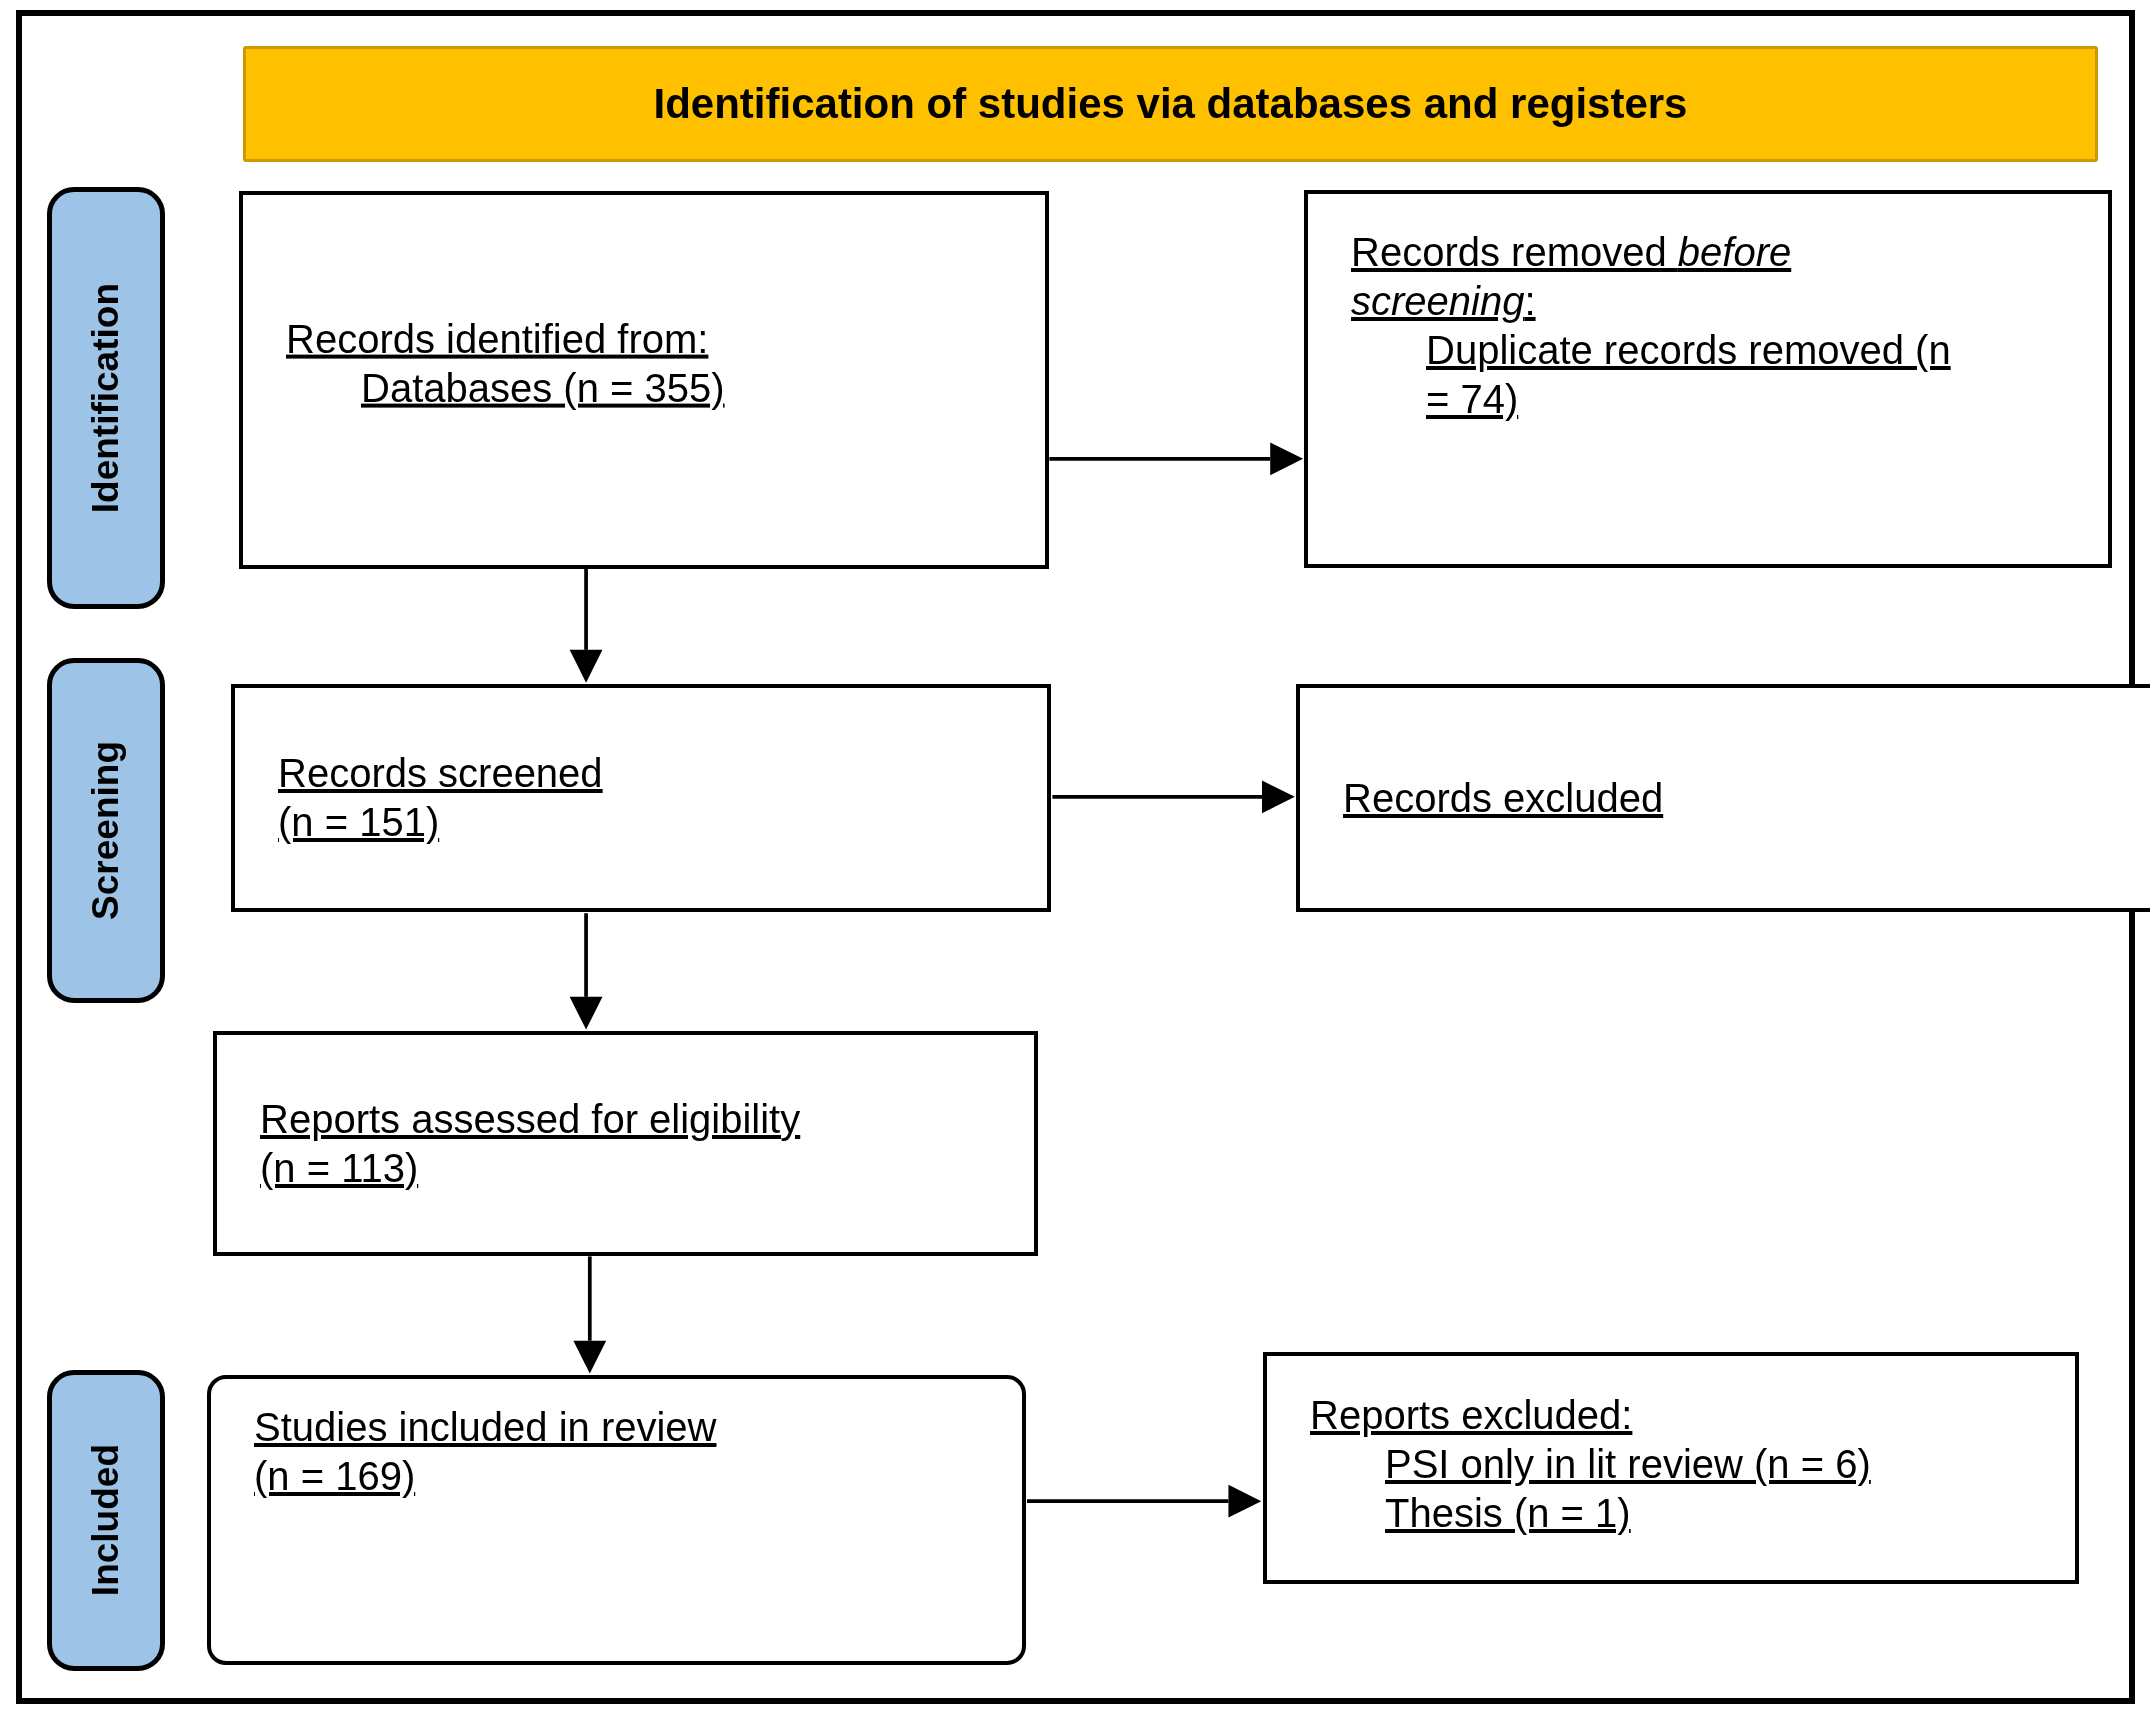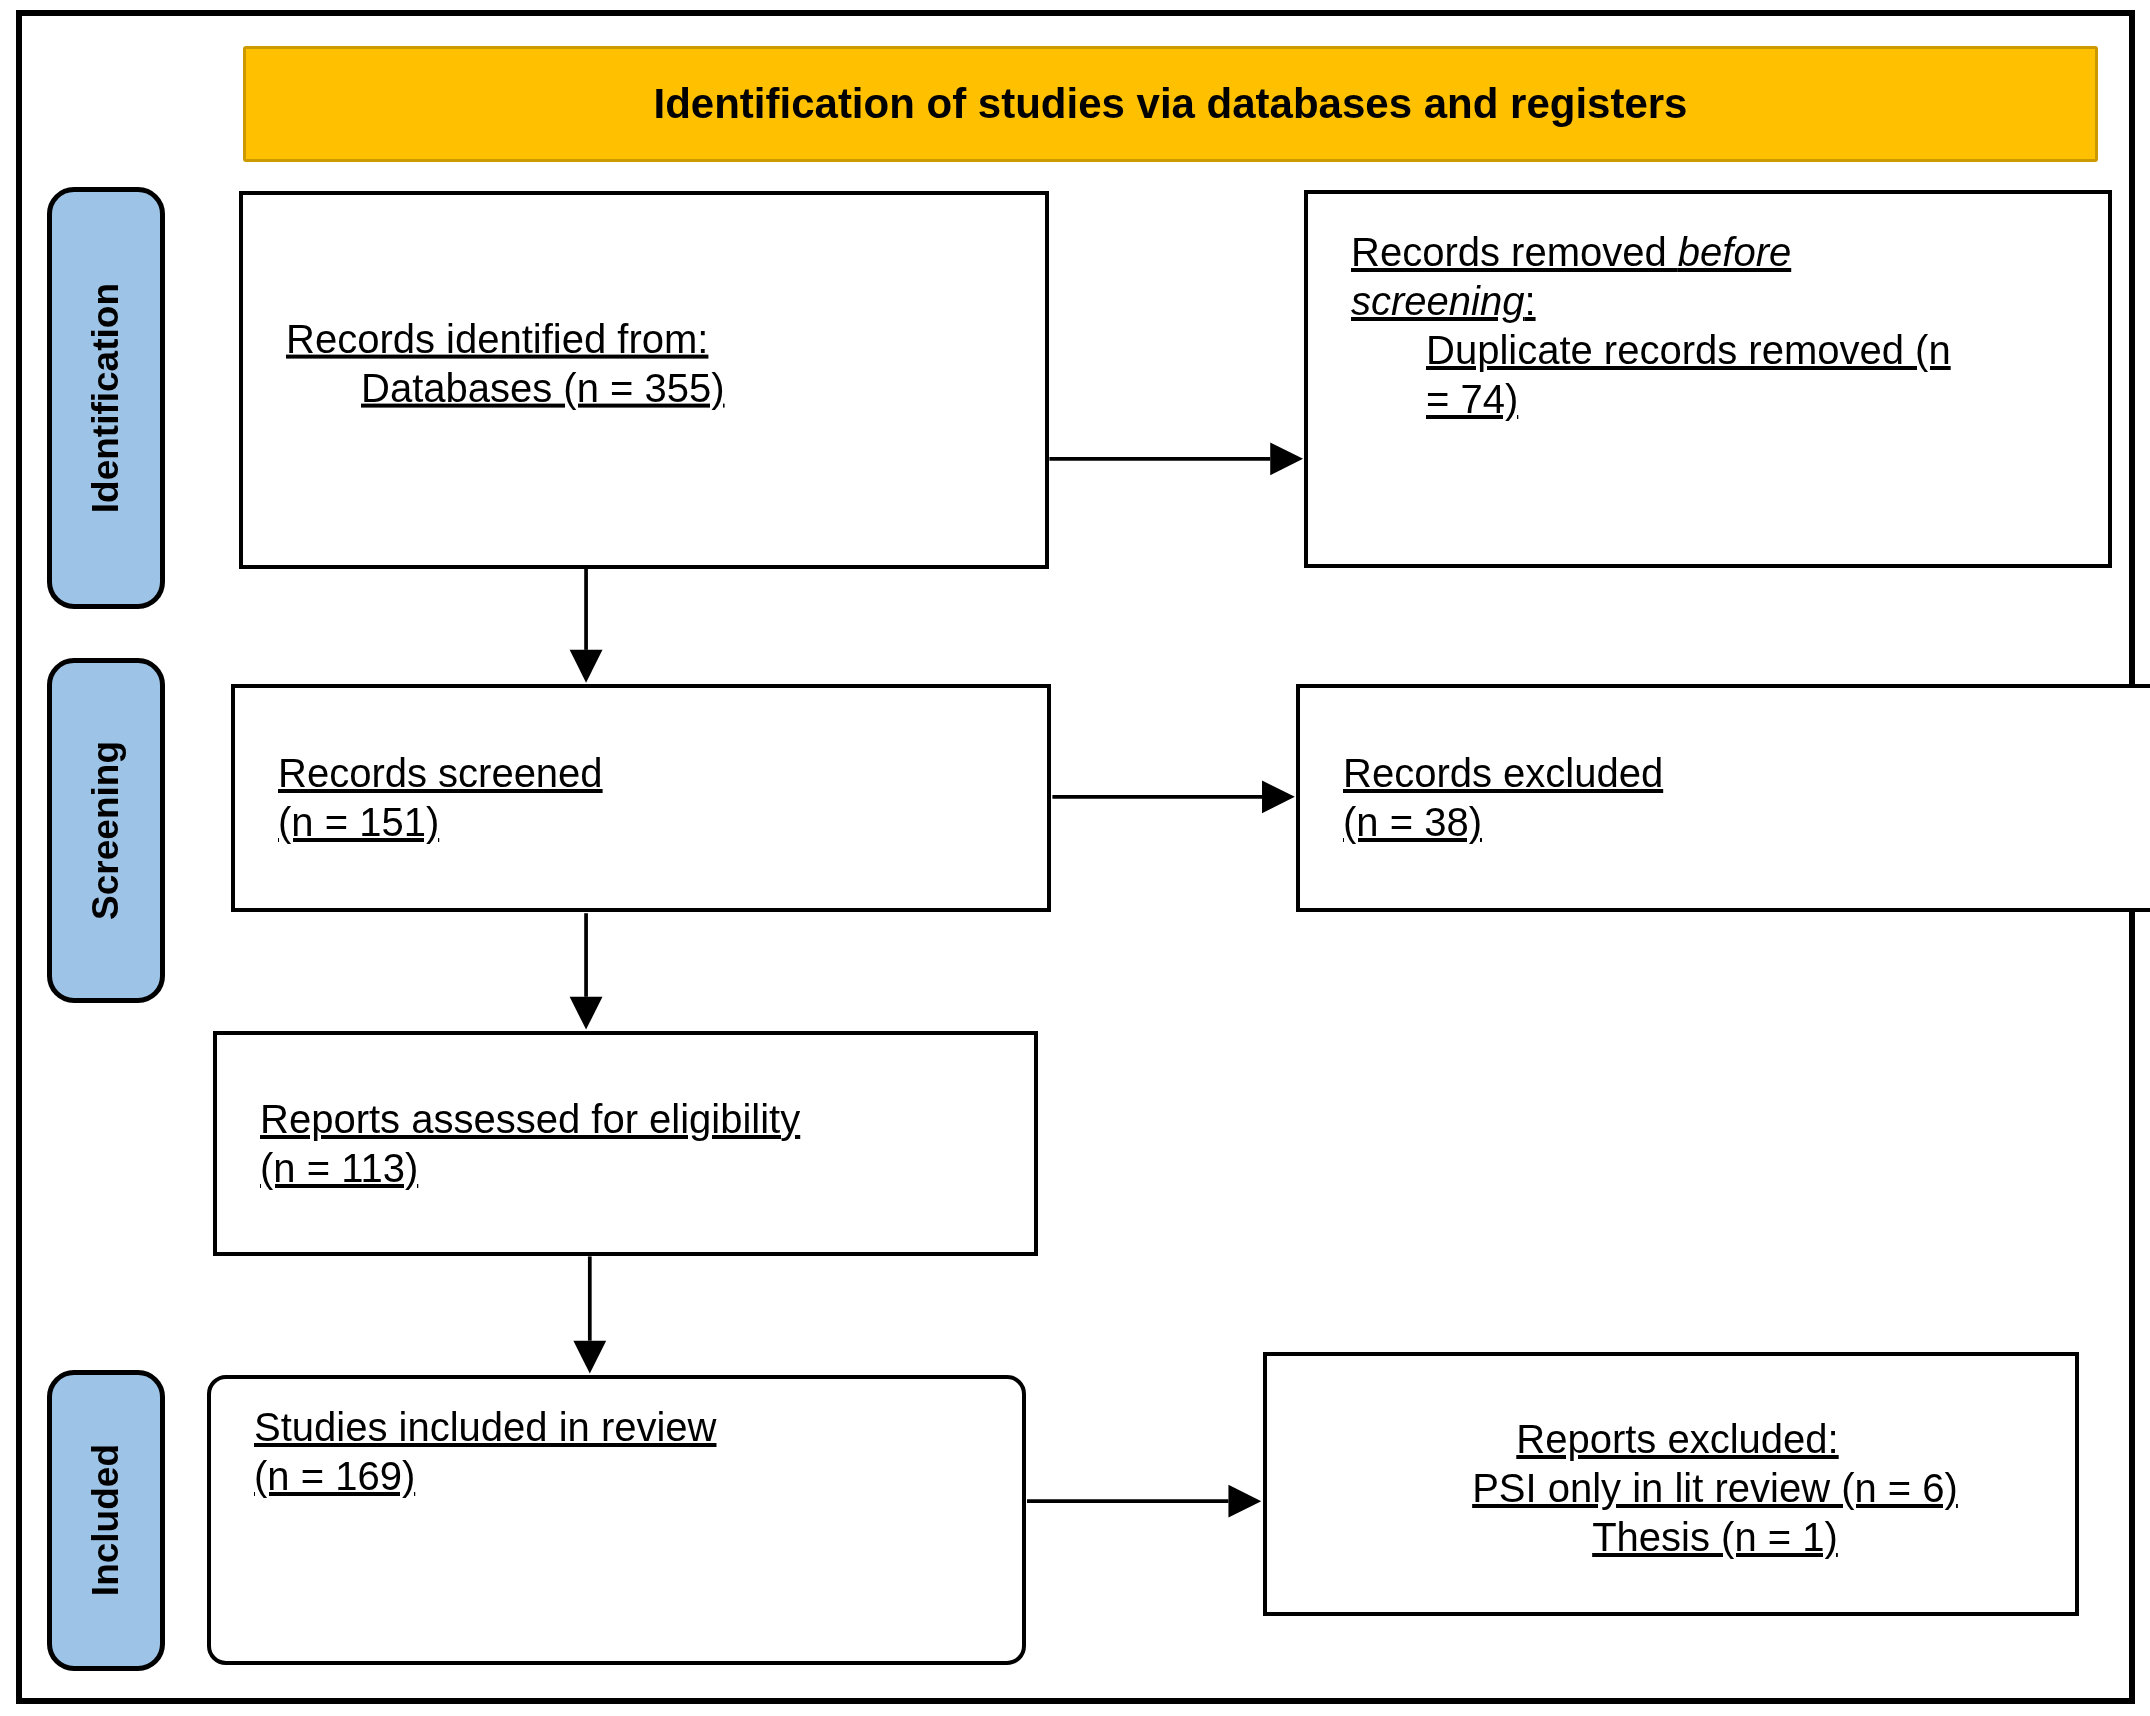--- a/index.html
+++ b/index.html
@@ -72,21 +72,21 @@
   .flow-box .indent { padding-left: 75px; }
   .v-center { justify-content: center; }
 
   .box-records-identified { left: 239px;  top: 191px;  width: 810px; height: 378px; transform: translateY(0); }
   .box-records-identified .inner { transform: translateY(-16.4px); }
   .box-records-removed    { left: 1304px; top: 190px;  width: 808px; height: 378px; padding-top: 34px; }
   .box-records-screened   { left: 231px;  top: 684px;  width: 820px; height: 228px; }
   .box-records-excluded   { left: 1296px; top: 684px;  width: 860px; height: 228px; }
   .box-reports-assessed   { left: 213px;  top: 1031px; width: 825px; height: 225px; }
   .box-studies-included   { left: 207px;  top: 1375px; width: 819px; height: 290px; padding-top: 24px; border-radius: 19px; }
-  .box-reports-excluded   { left: 1263px; top: 1352px; width: 816px; height: 264px; padding-top: 59px; align-items: center; }
+  .box-reports-excluded   { left: 1263px; top: 1352px; width: 816px; height: 232px; padding-top: 35px; }
 
   .arrows {
     position: absolute;
     left: 0; top: 0;
     pointer-events: none;
   }
   .arrow-line { stroke: #000000; stroke-width: 5; fill: none; }
   .arrow-head { fill: #000000; stroke: none; }
 </style>
 </head>
@@ -124,21 +124,20 @@
     <div class="indent">= 74)</div>
   </div>
 
   <div class="flow-box box-records-screened v-center">
     <div>Records screened</div>
     <div>(n = 151)</div>
   </div>
 
   <div class="flow-box box-records-excluded v-center">
     <div>Records excluded</div>
-    <div>(n = 38)</div>
   </div>
 
   <div class="flow-box box-reports-assessed v-center">
     <div>Reports assessed for eligibility</div>
     <div>(n = 113)</div>
   </div>
 
   <div class="flow-box box-studies-included">
     <div>Studies included in review</div>
     <div>(n = 169)</div>

